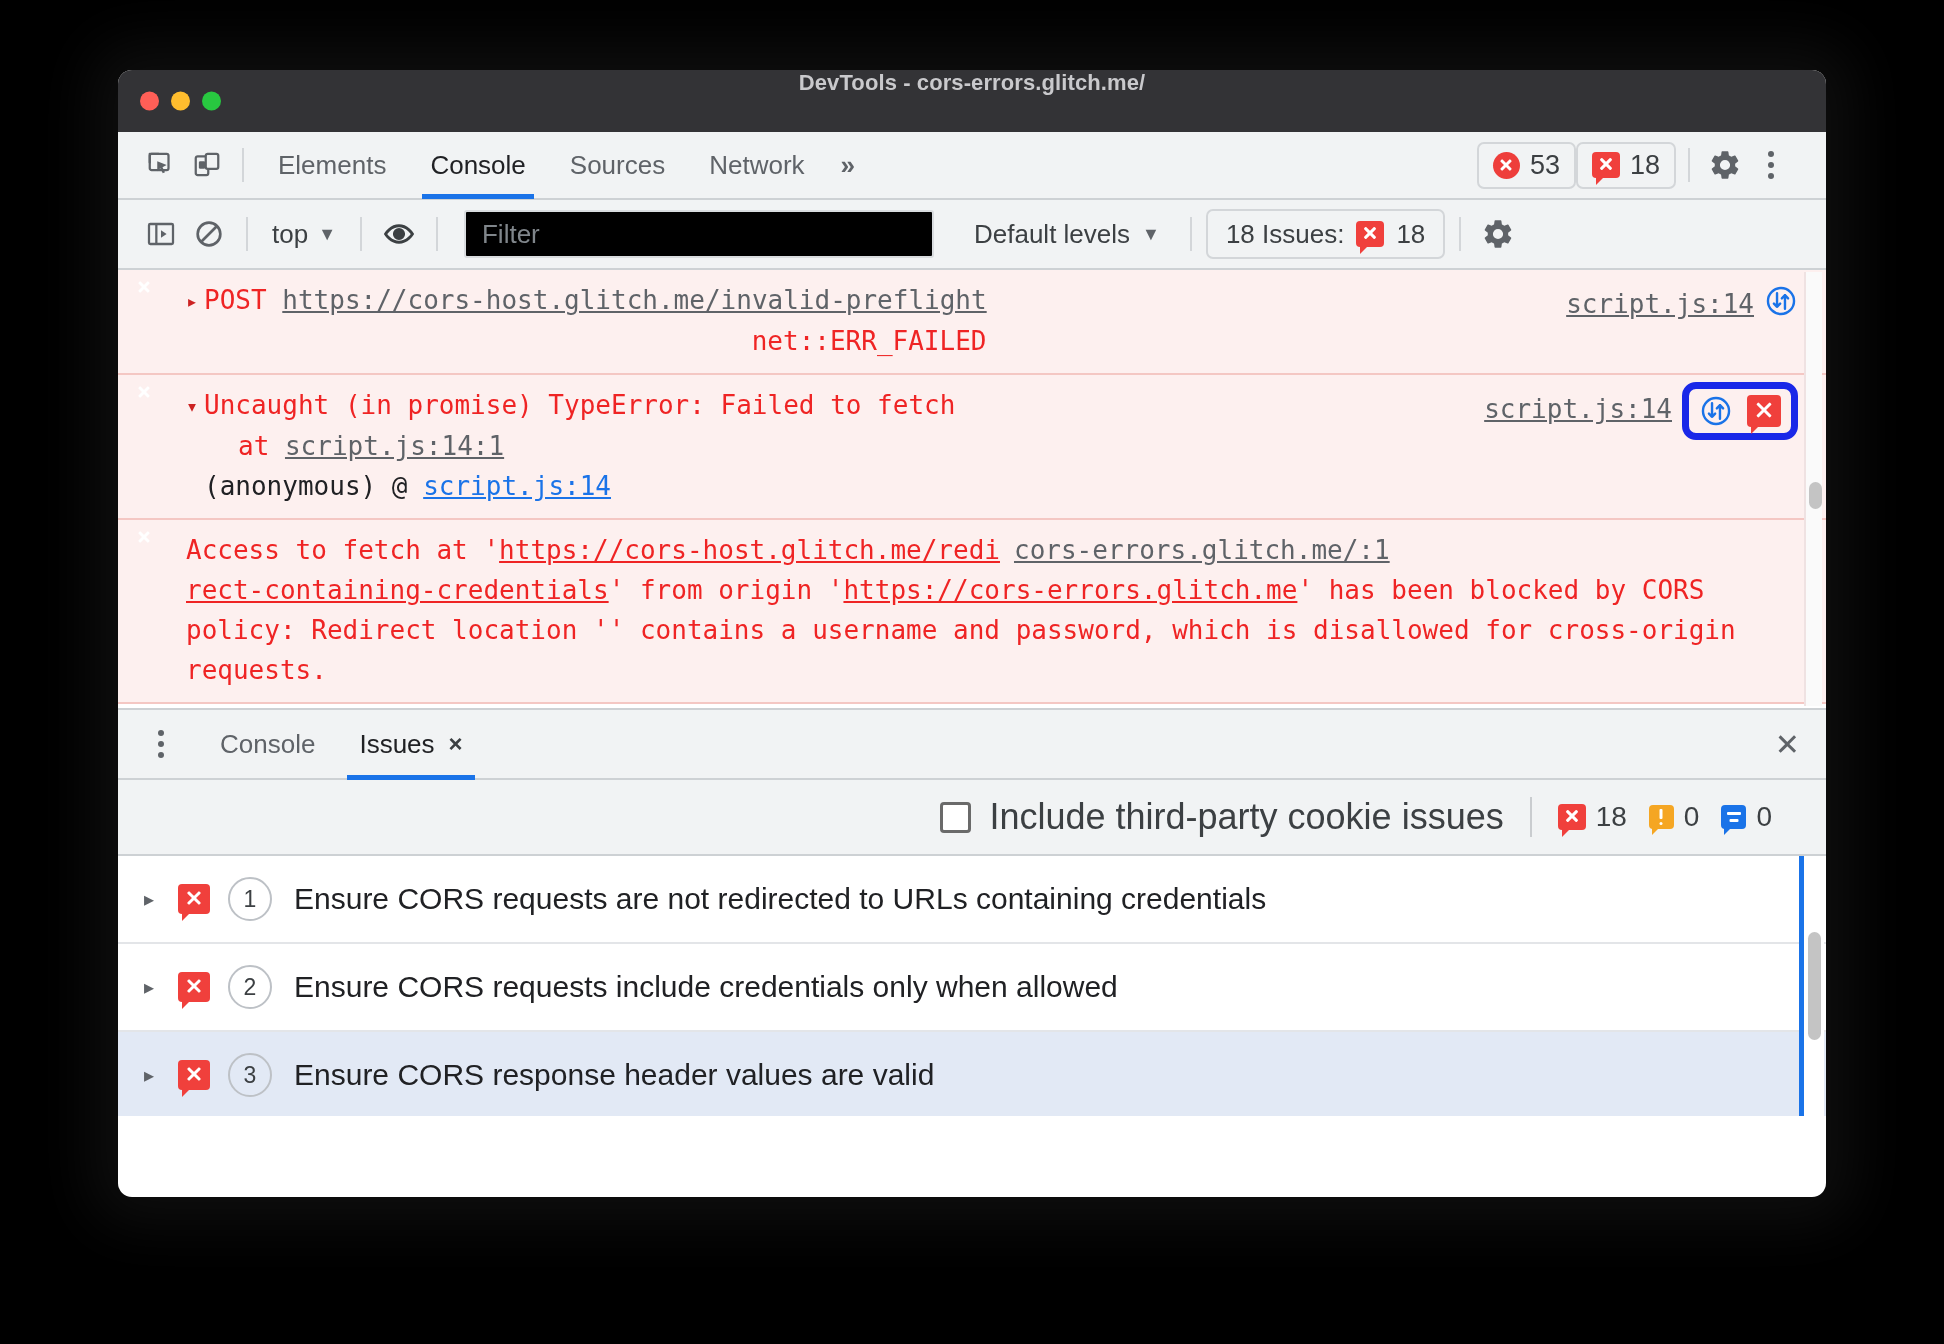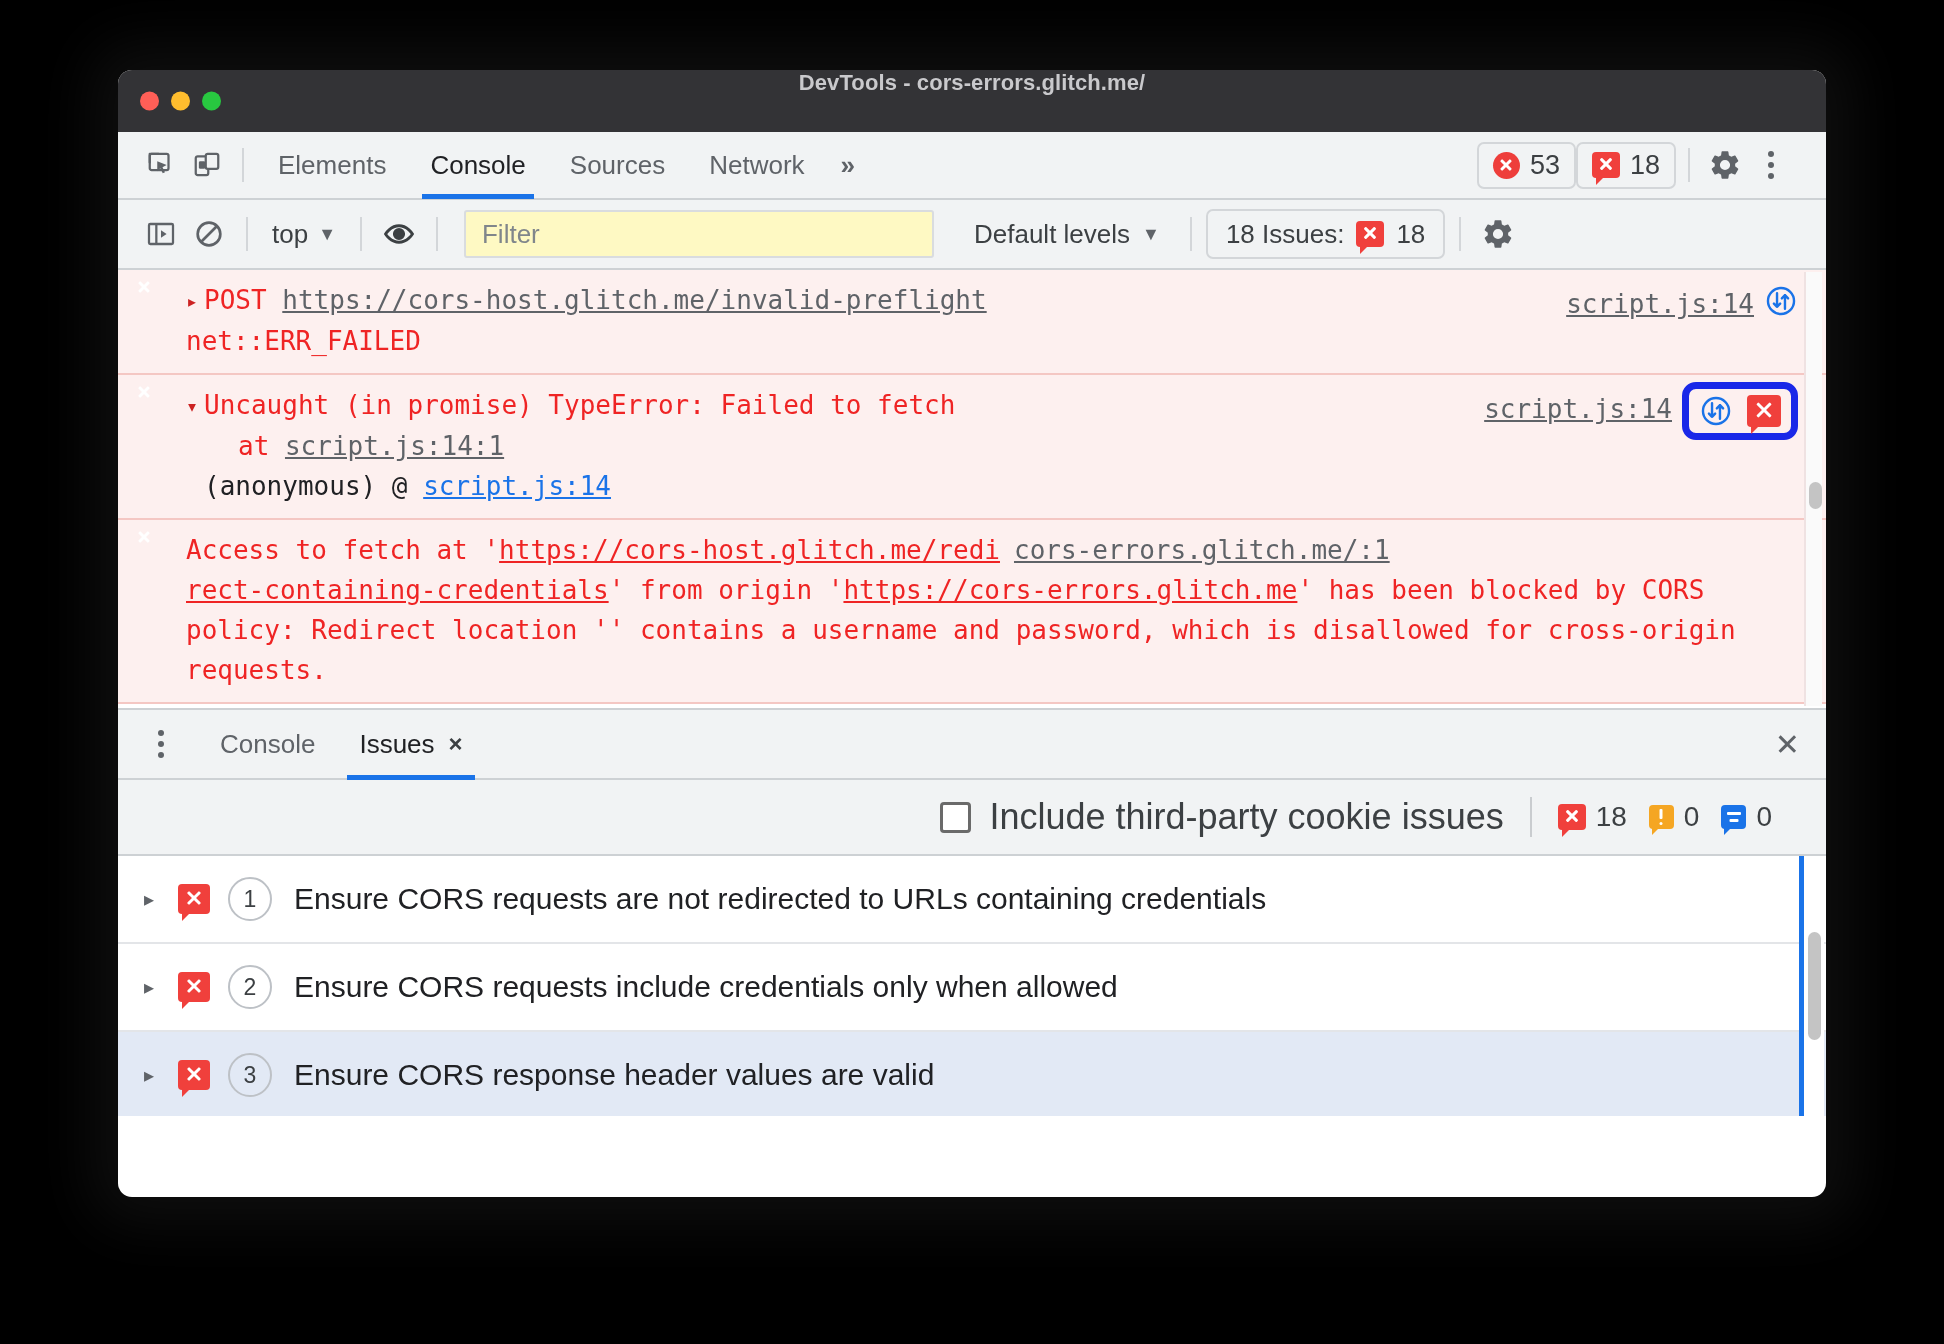--- a/index.html
+++ b/index.html
@@ -200,21 +200,21 @@
   }
   #context-select {
     font-size: 26px; color: #3c4043;
     display: flex; align-items: center; gap: 10px;
     padding: 0 10px;
   }
   .caret { font-size: 18px; color: #5f6368; }
   #filter-input {
     flex: 0 0 470px;
     height: 48px;
-    background: #fef9c3;
+    background: #000000;
     border: 2px solid #d9dcdf;
     border-radius: 3px;
     display: flex; align-items: center;
     padding: 0 16px;
     margin-left: 12px;
   }
   #filter-input .ph { font-size: 26px; color: #80868b; }
   #levels {
     font-size: 26px; color: #3c4043;
     display: flex; align-items: center; gap: 12px;
@@ -260,21 +260,21 @@
     display: flex; align-items: flex-start; gap: 10px;
     padding-top: 4px; padding-left: 14px;
   }
   .tri {
     display: inline-block;
     color: #cc2222;
     font-size: 20px;
     width: 18px;
     vertical-align: 1px;
   }
-  .err-text { color: #ef2424; }
+  .err-text { color: #ef2424; text-align: center; }
   .err-kw   { color: #ef2424; }
   .link-gray {
     color: #5f6368;
     text-decoration: underline;
   }
   .link-red {
     color: #ef2424;
     text-decoration: underline;
   }
   .link-blue {

